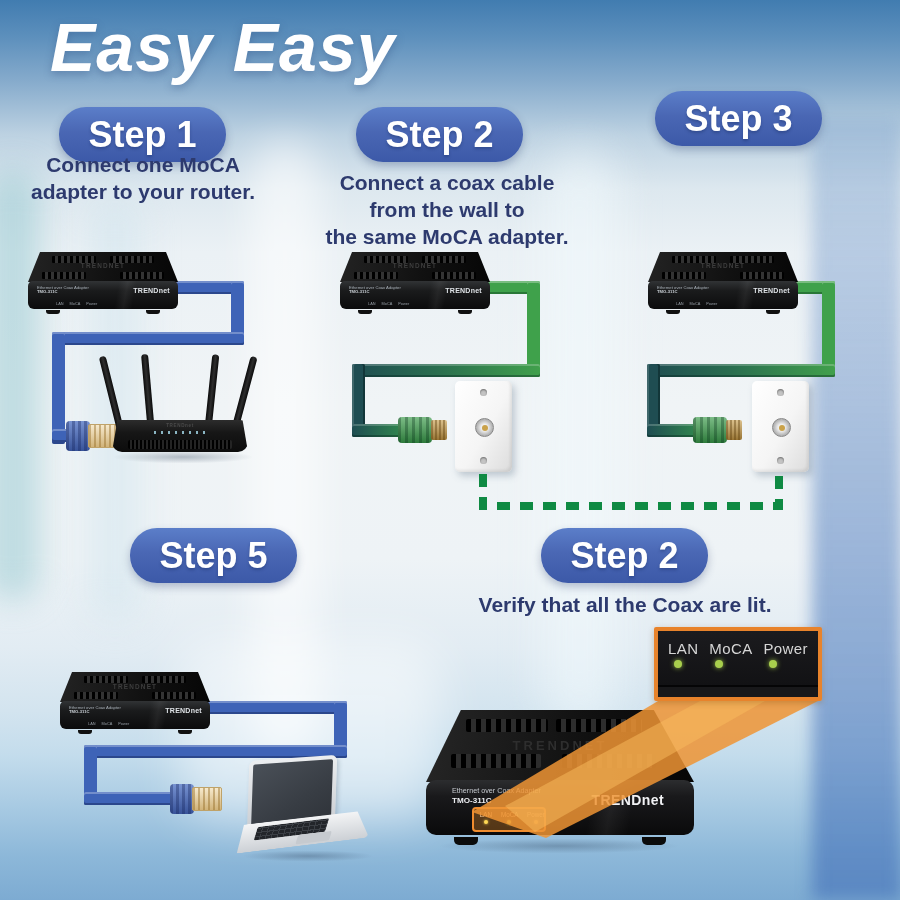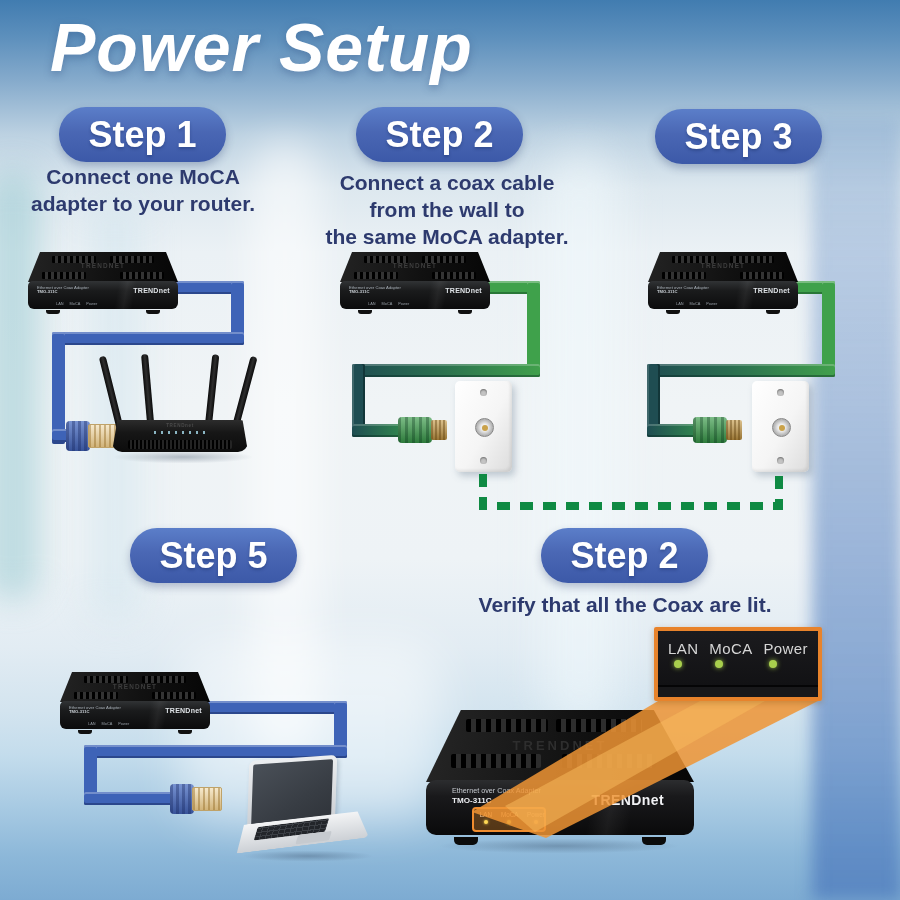--- a/index.html
+++ b/index.html
@@ -145,39 +145,39 @@
 
 <div class="canvas">
 
   <div class="bgband" style="left:-15px;top:170px;width:55px;height:430px;background:rgba(130,190,200,.45);filter:blur(16px);"></div>
   <div class="bgband" style="left:250px;top:140px;width:70px;height:620px;background:rgba(255,255,255,.55);filter:blur(18px);"></div>
   <div class="bgband" style="left:540px;top:150px;width:80px;height:580px;background:rgba(240,248,252,.6);filter:blur(20px);"></div>
   <div class="bgband" style="left:90px;top:200px;width:50px;height:420px;background:rgba(205,228,238,.5);filter:blur(18px);"></div>
   <div class="bgband" style="left:812px;top:120px;width:90px;height:780px;background:linear-gradient(180deg,rgba(110,150,200,.30) 0%,rgba(80,125,190,.55) 60%,rgba(70,115,185,.65) 100%);filter:blur(8px);border-radius:0;"></div>
   <div class="bgband" style="left:180px;top:640px;width:260px;height:180px;background:rgba(255,255,255,.5);filter:blur(24px);"></div>
 
-  <div class="title">Power Setup</div>
+  <div class="title">Easy Easy</div>
 
   <div class="pill" style="left:59px;top:107px;">
       <span>Step 1</span>
     </div>
   <div class="pill" style="left:356px;top:107px;">
       <span>Step 2</span>
     </div>
-  <div class="pill" style="left:655px;top:109px;">
+  <div class="pill" style="left:655px;top:91px;">
       <span>Step 3</span>
     </div>
   <div class="pill" style="left:130px;top:528px;">
       <span>Step 5</span>
     </div>
   <div class="pill" style="left:541px;top:528px;">
       <span>Step 2</span>
     </div>
 
-  <div class="desc" style="left:15px;top:164px;width:256px;">Connect one MoCA
+  <div class="desc" style="left:15px;top:152px;width:256px;">Connect one MoCA
 adapter to your router.</div>
   <div class="desc" style="left:319px;top:170px;width:256px;">Connect a coax cable
 from the wall to
 the same MoCA adapter.</div>
   <div class="desc" style="left:445px;top:592px;width:360px;">Verify that all the Coax are lit.</div>
 
   <div class="cb cb-blue" style="left:160px;top:281px;width:84px;height:13px;"></div>
   <div class="cb cb-blue" style="left:231px;top:281px;width:13px;height:64px;"></div>
   <div class="cb cb-blue" style="left:52px;top:332px;width:192px;height:13px;"></div>
   <div class="cb cb-blue" style="left:52px;top:332px;width:13px;height:112px;"></div>

